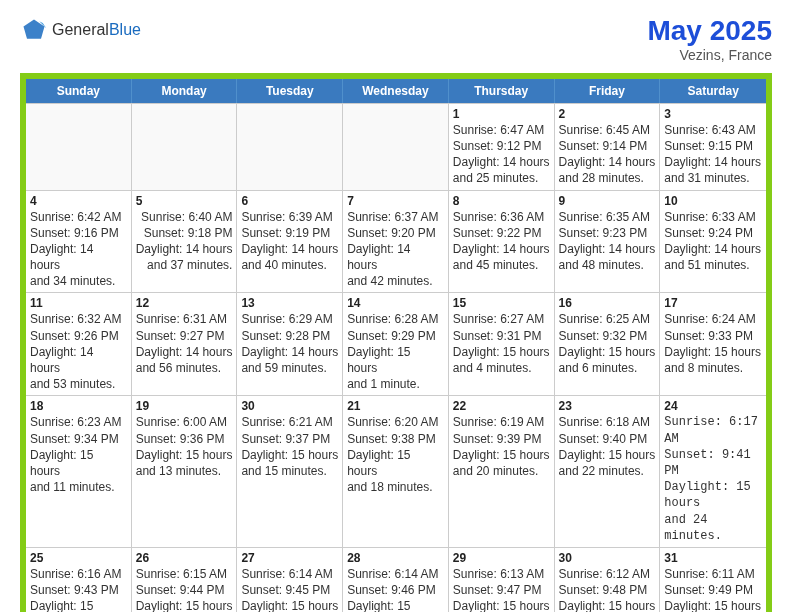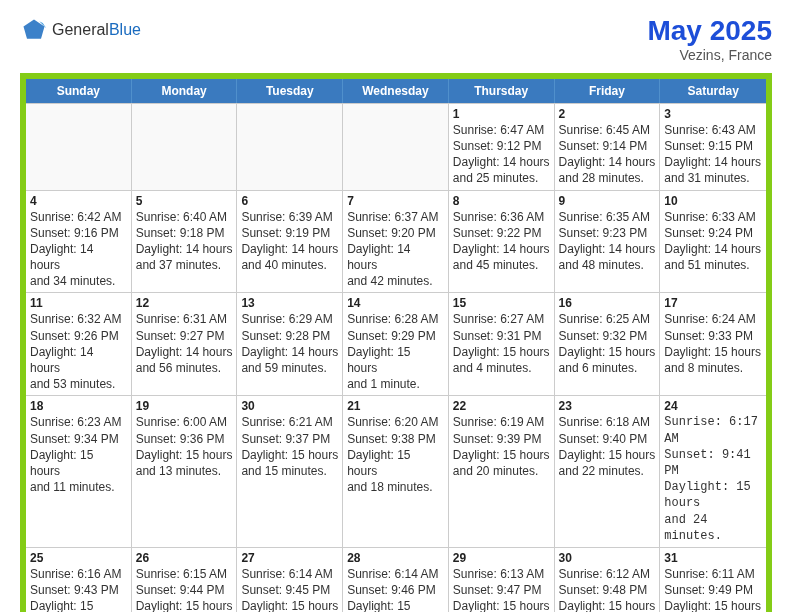--- a/index.html
+++ b/index.html
@@ -168,21 +168,21 @@
         <div class="cal-row">
           <div class="cal-cell">
             <span class="day-num">4</span>
             <div class="cell-detail" style="white-space: pre-line;">Sunrise: 6:42 AM
 Sunset: 9:16 PM
 Daylight: 14 hours
 and 34 minutes.</div>
           </div>
           <div class="cal-cell">
             <span class="day-num">5</span>
-            <div class="cell-detail" style="white-space: pre-line;">Sunrise: 6:40 AM
+            <div class="cell-detail" style="white-space: pre-line; text-align: right;">Sunrise: 6:40 AM
 Sunset: 9:18 PM
 Daylight: 14 hours
 and 37 minutes.</div>
           </div>
           <div class="cal-cell">
             <span class="day-num">6</span>
             <div class="cell-detail" style="white-space: pre-line;">Sunrise: 6:39 AM
 Sunset: 9:19 PM
 Daylight: 14 hours
 and 40 minutes.</div>

